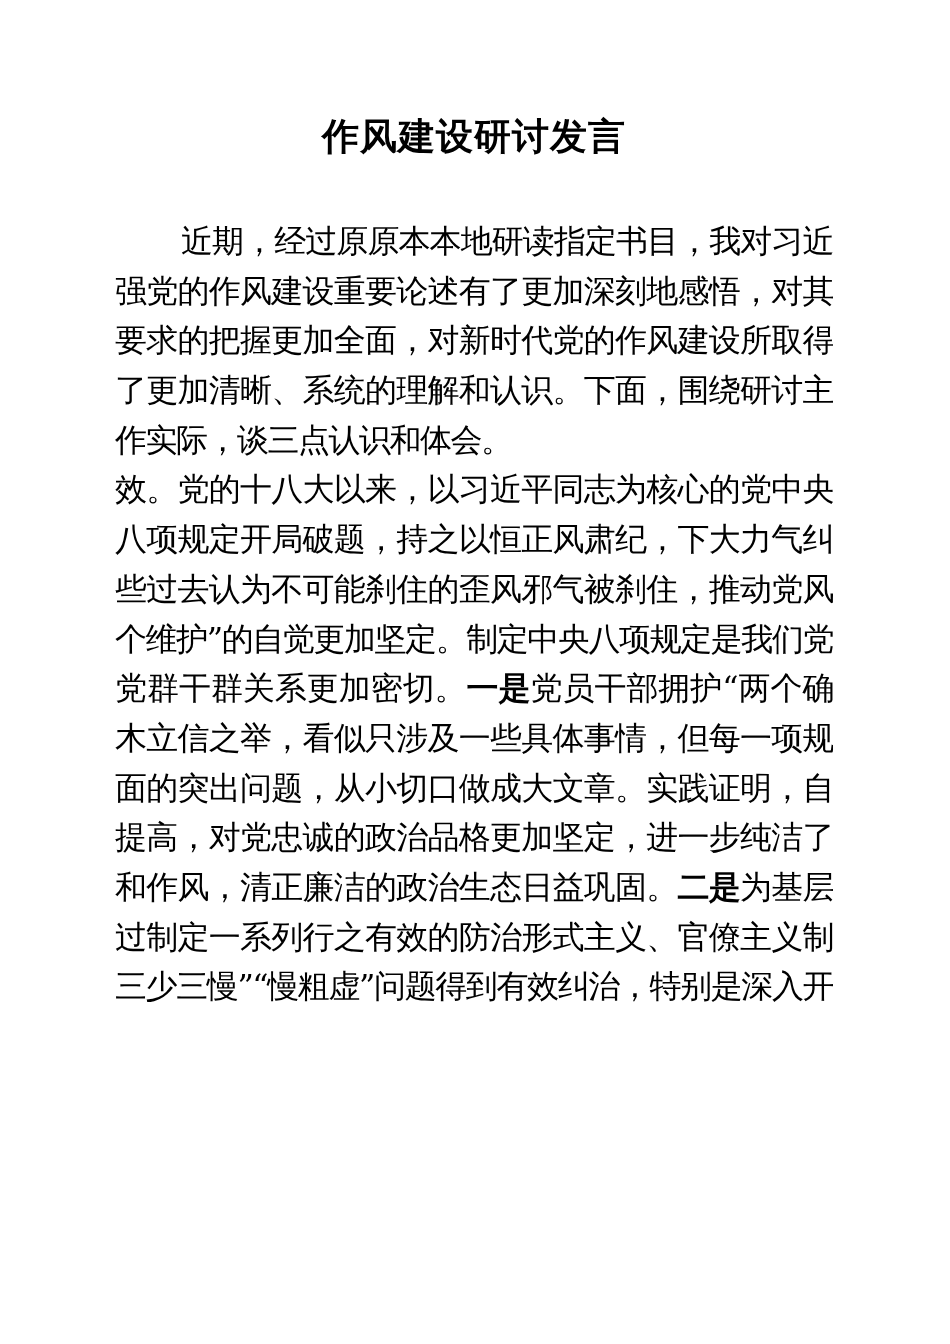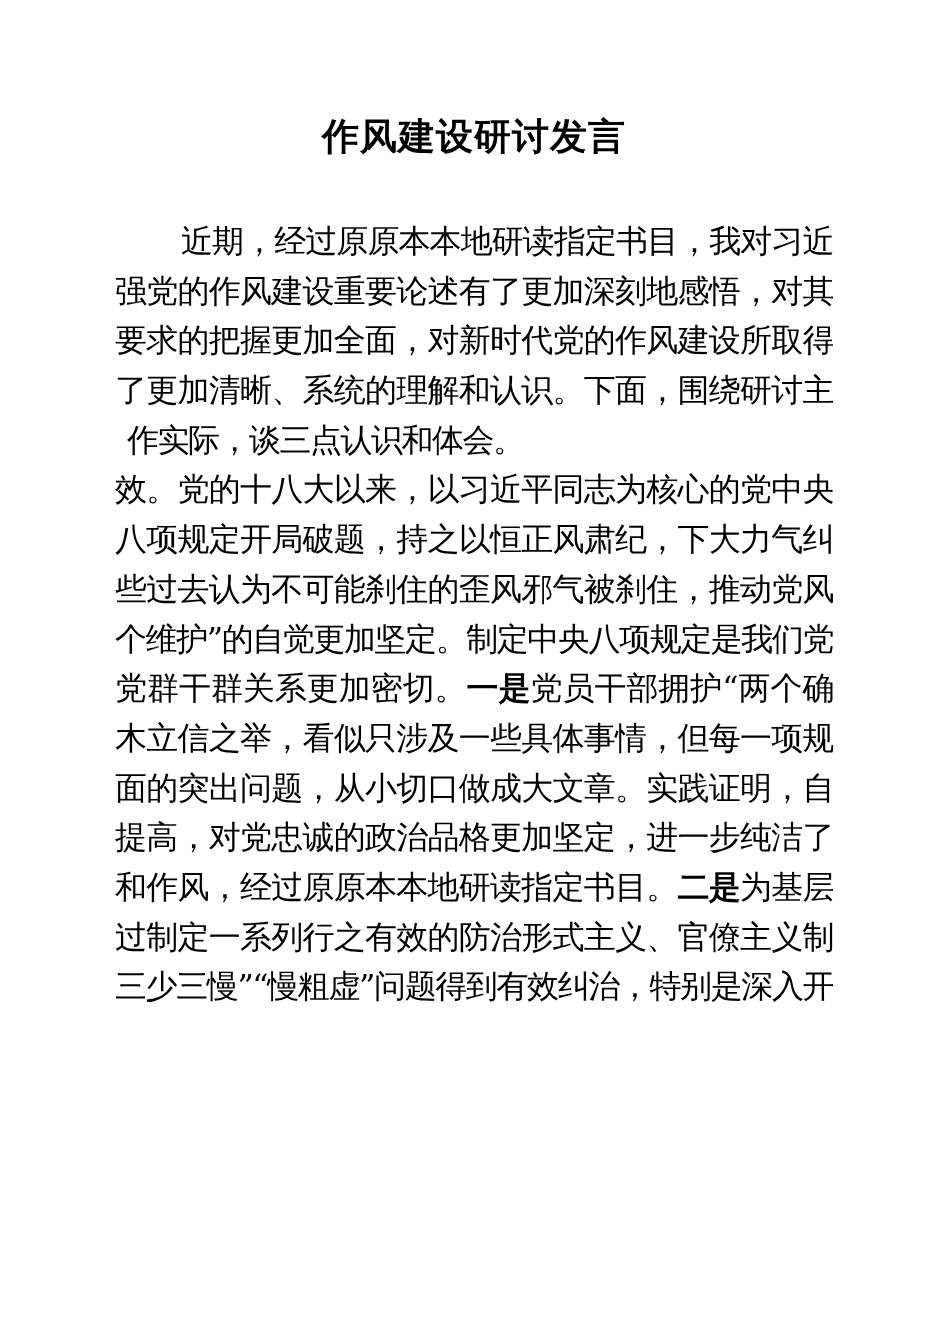--- a/index.html
+++ b/index.html
@@ -40,21 +40,20 @@
       font-size: 32px;
       letter-spacing: -1.5px;
       text-align: justify;
       text-align-last: justify;
       text-justify: inter-ideograph;
       overflow: hidden;
       white-space: normal;
     }
     .text-line.para-end {
       text-align-last: left;
-      margin-left: 12px;
     }
     .text-line.indented {
       text-indent: 66px;
     }
     .text-line b {
       font-weight: 700;
     }
   </style>
 </head>
 <body>
@@ -68,17 +67,17 @@
       <div class="text-line"><span>了更加清晰、系统的理解和认识。下面，围绕研讨主题，结合思想和工</span></div>
       <div class="text-line para-end"><span>作实际，谈三点认识和体会。</span></div>
       <div class="text-line"><span>效。党的十八大以来，以习近平同志为核心的党中央从制定实施中央</span></div>
       <div class="text-line"><span>八项规定开局破题，持之以恒正风肃纪，下大力气纠治“四风”，一</span></div>
       <div class="text-line"><span>些过去认为不可能刹住的歪风邪气被刹住，推动党风政风不断好转、</span></div>
       <div class="text-line"><span>个维护”的自觉更加坚定。制定中央八项规定是我们党在新时代的徙</span></div>
       <div class="text-line"><span>党群干群关系更加密切。</span><b>一是</b><span>党员干部拥护“两个确立”、做到“两</span></div>
       <div class="text-line"><span>木立信之举，看似只涉及一些具体事情，但每一项规定都直指作风方</span></div>
       <div class="text-line"><span>面的突出问题，从小切口做成大文章。实践证明，自实施中央八项规</span></div>
       <div class="text-line"><span>提高，对党忠诚的政治品格更加坚定，进一步纯洁了党的思想、组织</span></div>
-      <div class="text-line"><span>和作风，经过原原本本地研读指定书目。</span><b>二是</b><span>为基层减负成效更加显</span></div>
+      <div class="text-line"><span>和作风，清正廉洁的政治生态日益巩固。</span><b>二是</b><span>为基层减负成效更加显</span></div>
       <div class="text-line"><span>过制定一系列行之有效的防治形式主义、官僚主义制度措施，“三多</span></div>
       <div class="text-line"><span>三少三慢”“慢粗虚”问题得到有效纠治，特别是深入开展“小马拉</span></div>
     </div>
 </div>
 
 </body></html>

